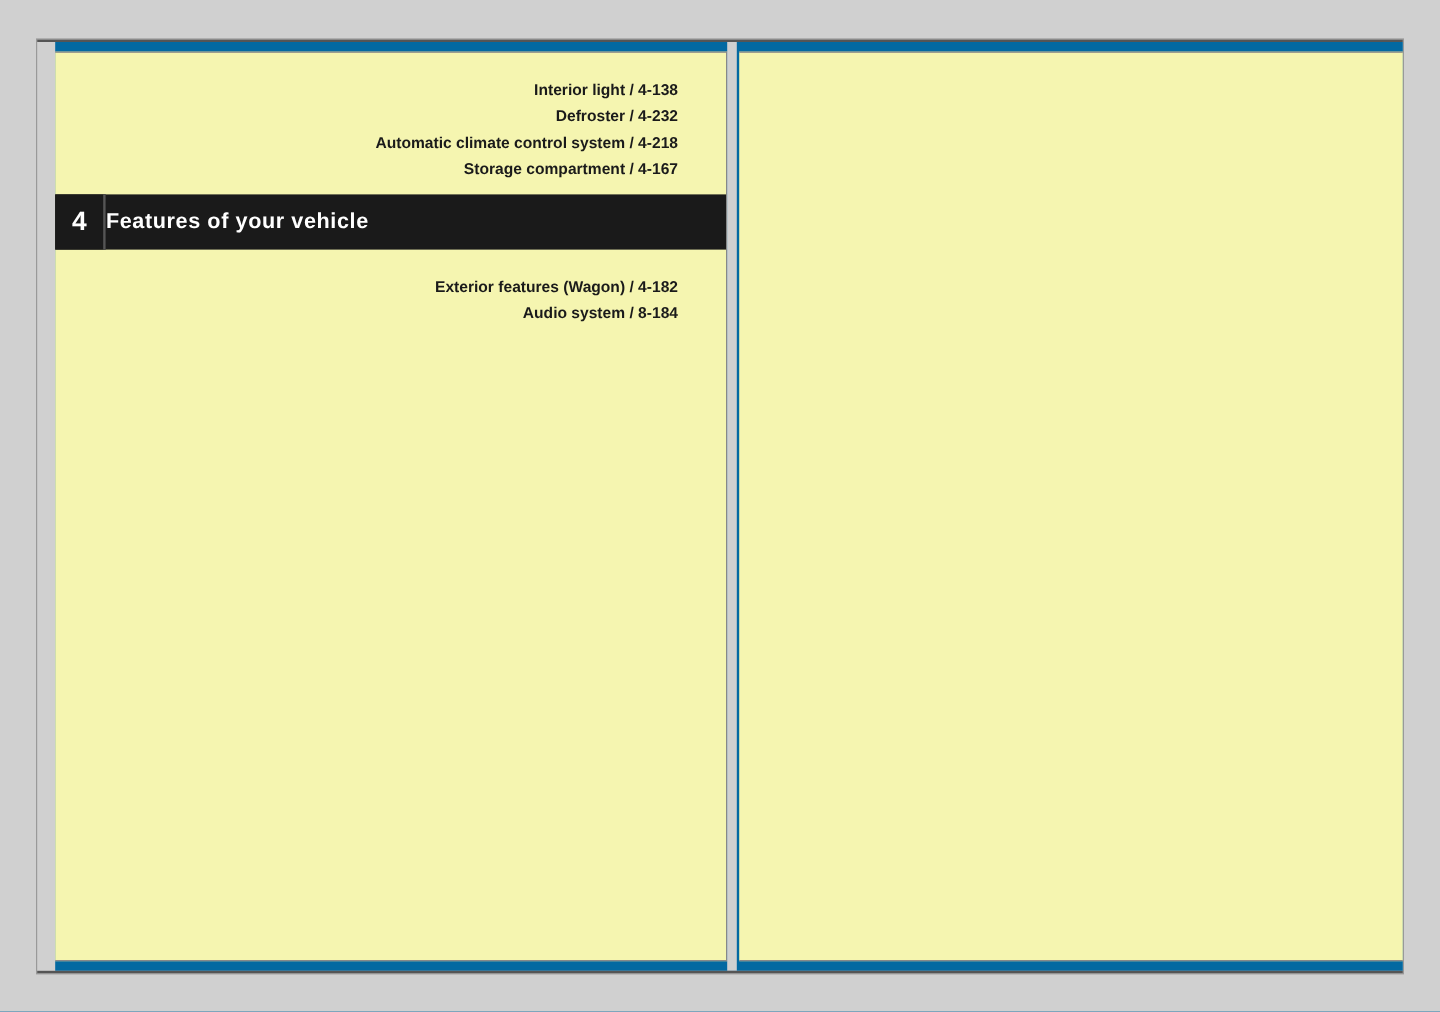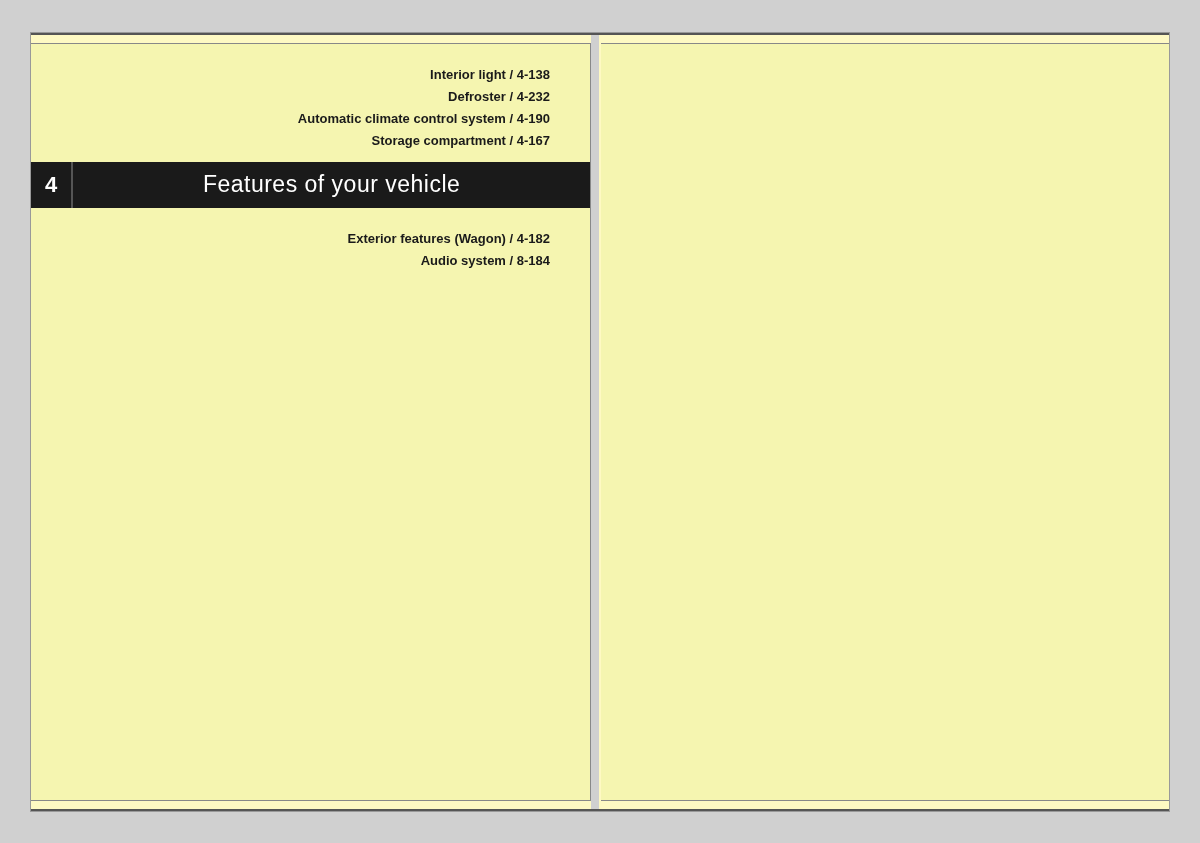--- a/index.html
+++ b/index.html
@@ -36,21 +36,22 @@
     .bottom-border {
       height: 2px;
       background-color: #555;
       width: 100%;
       margin-top: auto;
     }
 
     .page-content {
       display: flex;
       flex: 1;
-      background-color: #fef9c3;
+      background-color: #0369a1;
+      margin-left: 15px;
     }
 
     
     .left-page {
       width: 560px;
       display: flex;
       flex-direction: column;
       background-color: #f5f5b0;
       border-right: 1px solid #888;
       border-top: 1px solid #888;
@@ -91,23 +92,22 @@
       height: 100%;
       display: flex;
       align-items: center;
       justify-content: center;
       border-right: 2px solid #555;
       min-width: 42px;
     }
 
     .chapter-title {
       flex: 1;
-      text-align: center;
-      font-size: 23px;
-      font-weight: normal;
+      font-size: 18px;
+      font-weight: bold;
       letter-spacing: 0.5px;
     }
 
     .post-header-section {
       padding: 20px 40px 10px 20px;
       text-align: right;
     }
 
     
     .right-page {
@@ -130,21 +130,21 @@
 
 <div class="page-container">
   <div class="top-border"></div>
   <div class="page-content">
 
     <div class="left-page">
       <div class="toc-section">
 
       <span class="toc-item">Interior light / 4-138</span>
           <span class="toc-item">Defroster / 4-232</span>
-          <span class="toc-item">Automatic climate control system / 4-190</span>
+          <span class="toc-item">Automatic climate control system / 4-218</span>
           <span class="toc-item">Storage compartment / 4-167</span>
         </div>
 
       <div class="chapter-header">
         <div class="chapter-number">4</div>
         <div class="chapter-title">Features of your vehicle</div>
       </div>
 
       <div class="post-header-section">
 

